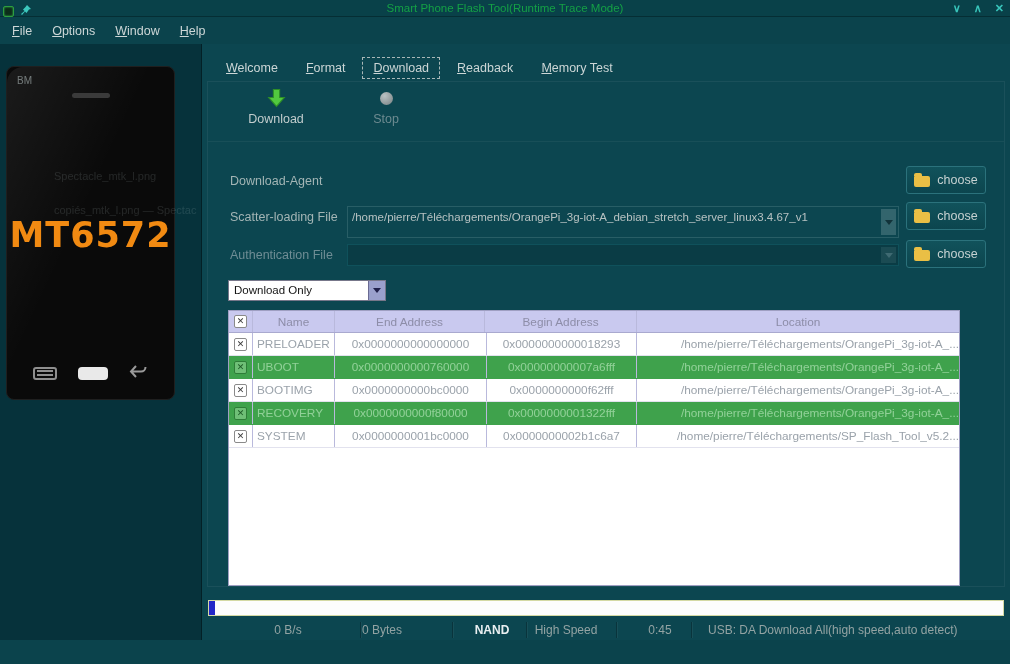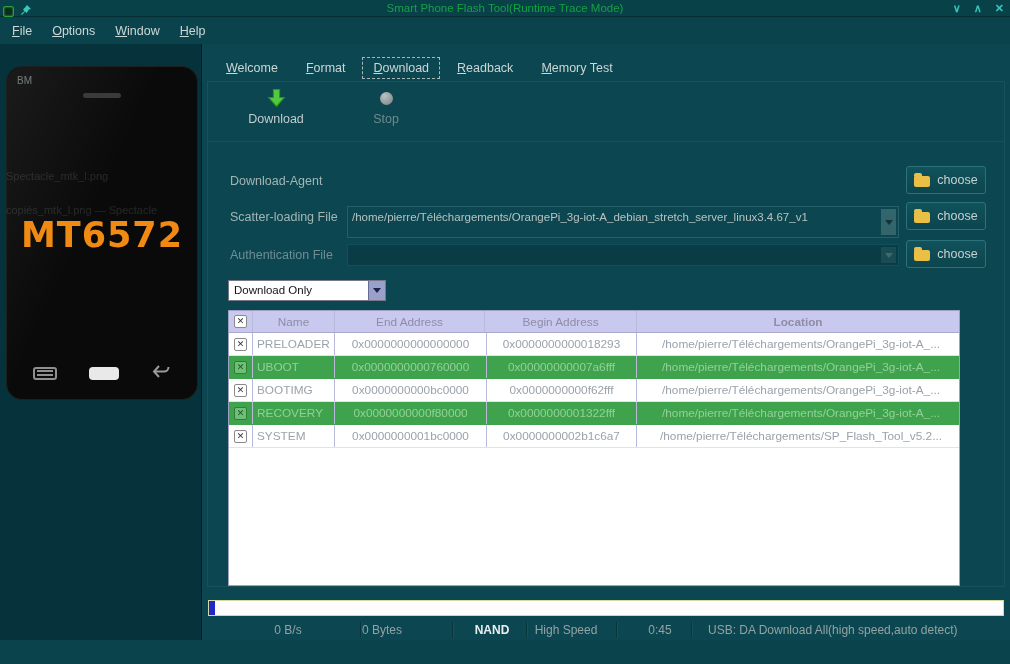--- a/index.html
+++ b/index.html
@@ -14,30 +14,30 @@
   .tb-controls { position:absolute; right:6px; top:0; height:17px; display:flex; gap:13px; color:#38c4ba; font-size:11px; line-height:16px; font-weight:bold; }
   .tb-controls span { cursor:default; }
 
   
   .menubar { position:absolute; top:17px; left:0; right:0; height:27px; display:flex; align-items:center; color:#cdd7d7; font-size:12.5px; padding-left:2px; }
   .menu-item { padding:3px 10px; }
   .mn { text-decoration:underline; }
 
   
   .left-panel { position:absolute; top:44px; left:0; width:202px; height:596px; background:#06323b; border-right:1px solid rgba(0,0,0,.35); }
-  .phone { position:absolute; left:6px; top:22px; width:192px; height:334px; background:#0a0a0a; border:1px solid #1f1f1f; border-radius:16px; }
+  .phone { position:absolute; left:6px; top:22px; width:169px; height:334px; background:#0a0a0a; border:1px solid #1f1f1f; border-radius:8px; }
   .phone::before { content:""; position:absolute; inset:0; border-radius:16px; background:linear-gradient(115deg, rgba(255,255,255,0.07), rgba(255,255,255,0) 45%); }
   .bm { position:absolute; left:10px; top:8px; font-size:10px; color:#dfeeee; opacity:.45; }
   .speaker { position:absolute; left:50%; top:26px; transform:translateX(-50%); width:38px; height:5px; background:#3a3a3a; border-radius:3px; }
   .chip { position:absolute; left:0; right:0; top:148px; text-align:center; font-size:35px; font-weight:bold; letter-spacing:1px; color:var(--chip_orange,#f18a12); font-family:"DejaVu Sans", sans-serif; }
   .phone-nav { position:absolute; left:0; right:0; bottom:16px; display:flex; justify-content:space-between; align-items:center; padding:0 26px; }
   .ic-menu { position:relative; width:24px; height:13px; border:2px solid #8f8f8f; border-radius:3px; }
   .ic-menu::after { content:""; position:absolute; left:2px; right:2px; top:1px; height:2px; background:#8f8f8f; box-shadow:0 4px 0 #8f8f8f; }
   .ic-home { width:30px; height:13px; background:#e9e9e9; border-radius:4px; }
-  .ghost { position:absolute; left:6px; right:4px; color:#cfe0e0; font-size:11px; opacity:.13; filter:blur(.6px); white-space:nowrap; overflow:hidden; }
+  .ghost { position:absolute; left:6px; right:4px; color:#cfe0e0; font-size:11px; opacity:.13; filter:blur(.6px); white-space:nowrap; overflow:hidden;padding-left:48px; }
   .g1 { top:126px; } .g2 { top:160px; }
 
   
   .main { position:absolute; top:44px; left:202px; right:0; height:596px; background:#0c4650; }
   .frame { position:absolute; top:37px; left:5px; right:5px; bottom:53px; border:1px solid rgba(255,255,255,0.06); pointer-events:none; }
 
   .tabs { position:absolute; top:13px; left:13px; display:flex; gap:6px; font-size:12.5px; color:#ccd6d6; }
   .tab { padding:3px 10px; border:1px dashed transparent; }
   .tab.selected { border-color:#a8b8b8; }
 
@@ -71,21 +71,21 @@
   .mode-btn::after { content:""; position:absolute; left:4px; top:7px; width:0; height:0; border:4px solid transparent; border-top:5px solid #20204a; }
 
   
   .table { position:absolute; left:26px; top:266px; width:732px; height:276px; background:#ffffff; border:1px solid #9f9fc2; font-size:11.8px; overflow:hidden; }
   .thead { display:flex; height:22px; background:var(--header_lavender,#c9c9ef); color:#8d8da8; line-height:22px; border-bottom:1px solid #a9a9cf; }
   .cell { border-right:1px solid #b9b9dc; overflow:hidden; white-space:nowrap; }
   .c-cb { width:24px; display:flex; align-items:center; justify-content:center; flex:none; }
   .c-name { width:82px; flex:none; }
   .c-a1 { width:152px; flex:none; text-align:center; }
   .c-a2 { width:150px; flex:none; text-align:center; }
-  .c-loc { flex:1; border-right:none; padding-left:6px; text-align:center; }
+  .c-loc { flex:1; border-right:none; padding-left:6px; text-align:right; }
   .thead .c-name { text-align:center; }
   .row { display:flex; height:23px; line-height:23px; color:#9aa2aa; border-bottom:1px solid #e2e2ee; }
   .row .c-name { padding-left:4px; }
   .row.sel { background:var(--selection_green,#3fa24c); color:rgba(228,255,228,0.5); border-bottom-color:var(--selection_green,#3fa24c); }
   .cb { display:inline-block; width:13px; height:13px; line-height:11px; background:#ffffff; border:1px solid #8a8a8a; border-radius:2px; font-size:9px; color:#3a3a3a; text-align:center; }
   .row.sel .cb { background:#6fbf77; border-color:#2e7d38; color:#1d5a27; }
 
   
   .progress { position:absolute; left:6px; top:556px; width:796px; height:16px; background:#fdfdfd; border:1px solid #d4d9a4; }
   .fill { height:100%; width:0; background:var(--progress_blue,#2227c8); }
@@ -206,21 +206,21 @@
     </div>
 
     <div class="table">
       <div class="thead">
         <div class="cell c-cb">
             <span class="cb">✕</span>
           </div>
         <div class="cell c-name">Name</div>
         <div class="cell c-a2">End Address</div>
         <div class="cell c-a1">Begin Address</div>
-        <div class="cell c-loc" style="text-align:center;padding-left:0;font-weight:bold;">Location</div>
+        <div class="cell c-loc" style="text-align:center;padding-left:0;">Location</div>
       </div>
       <div class="tbody">
           <div class="row">
             <div class="cell c-cb">
               <span class="cb">✕</span>
             </div>
             <div class="cell c-name">PRELOADER</div>
             <div class="cell c-a1">0x0000000000000000</div>
             <div class="cell c-a2">0x0000000000018293</div>
             <div class="cell c-loc">/home/pierre/Téléchargements/OrangePi_3g-iot-A_...</div>

